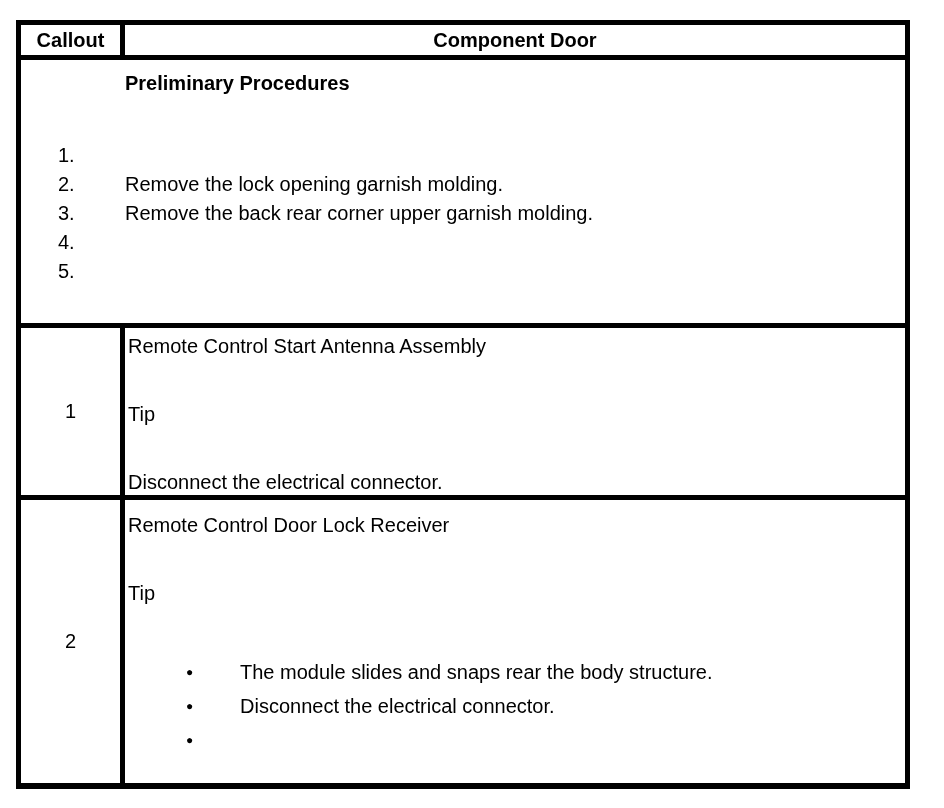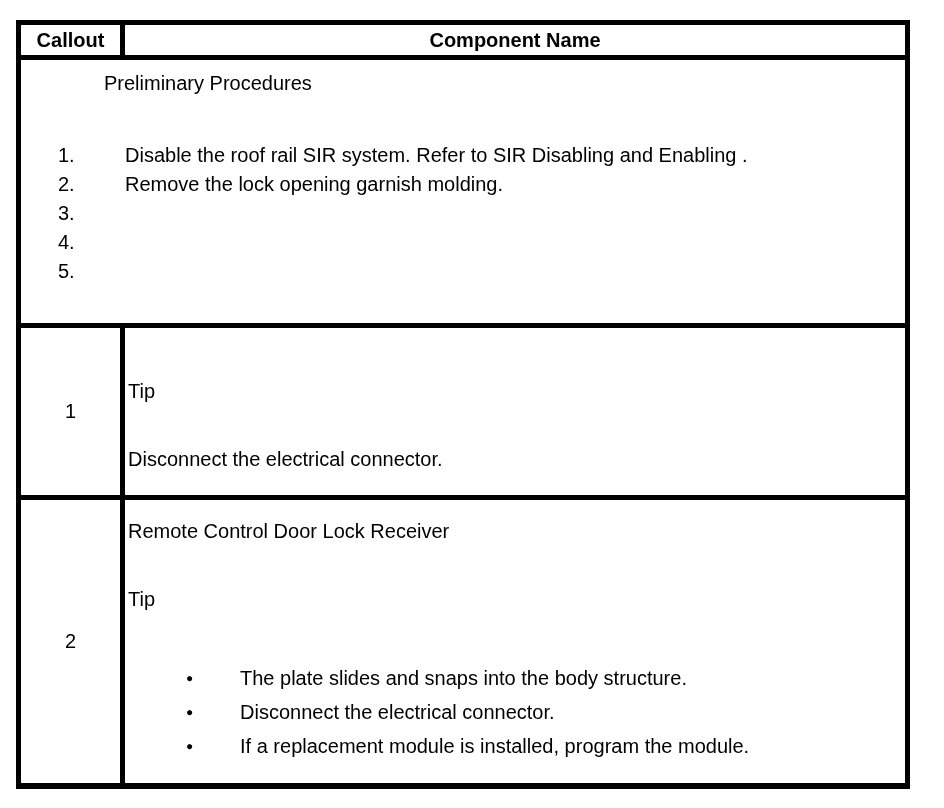--- a/index.html
+++ b/index.html
@@ -32,89 +32,89 @@
     display: flex; align-items: center; justify-content: center;
     font-weight: bold;
   }
 
   .callout-cell {
     display: flex; align-items: center; justify-content: center;
   }
 
   
   .prelim { padding-top: 12px; }
-  .prelim-title { margin-left: 83px; font-weight: normal; }
+  .prelim-title { margin-left: 104px; font-weight: bold; }
   .steps { margin-top: 46px; }
   .step { display: flex; line-height: 29px; }
   .step-num { flex: 0 0 104px; padding-left: 37px; }
   .step-text { flex: 1; }
 
   
   .content { padding: 7px 6px 0 3px; }
-  .content-tight { padding-top: 20px; }
+  .content-tight { padding-top: 14px; }
   .tip { font-weight: normal; }
   .mt45 { margin-top: 45px; }
 
   .bullets { margin-top: 50px; }
   .bullet-item { display: flex; line-height: 34px; }
   .bullet-marker { flex: 0 0 112px; padding-left: 58px; font-size: 12px; }
   .bullet-text { flex: 1; }
 </style>
 </head>
 <body>
 
 <div class="page">
   <div class="tbl">
 
     <div class="cell hdr">Callout</div>
-    <div class="cell hdr">Component Name</div>
+    <div class="cell hdr">Component Door</div>
 
     <div class="cell span2 prelim">
       <div class="prelim-title">Preliminary Procedures</div>
       <div class="steps">
         <div class="step">
           <span class="step-num">1.</span>
-          <span class="step-text">Disable the roof rail SIR system. Refer to SIR Disabling and Enabling .</span>
         </div>
         <div class="step">
           <span class="step-num">2.</span>
           <span class="step-text">Remove the lock opening garnish molding.</span>
         </div>
         <div class="step">
           <span class="step-num">3.</span>
+          <span class="step-text">Remove the back rear corner upper garnish molding.</span>
         </div>
         <div class="step">
           <span class="step-num">4.</span>
         </div>
         <div class="step">
           <span class="step-num">5.</span>
         </div>
       </div>
     </div>
 
     <div class="cell callout-cell">1</div>
     <div class="cell content">
+      <p>Remote Control Start Antenna Assembly</p>
       <p class="tip mt45">Tip</p>
       <p class="mt45">Disconnect the electrical connector.</p>
     </div>
 
     <div class="cell callout-cell">2</div>
     <div class="cell content content-tight">
       <p>Remote Control Door Lock Receiver</p>
       <p class="tip mt45">Tip</p>
       <div class="bullets">
         <div class="bullet-item">
           <span class="bullet-marker">●</span>
-          <span class="bullet-text">The plate slides and snaps into the body structure.</span>
+          <span class="bullet-text">The module slides and snaps rear the body structure.</span>
         </div>
         <div class="bullet-item">
           <span class="bullet-marker">●</span>
           <span class="bullet-text">Disconnect the electrical connector.</span>
         </div>
         <div class="bullet-item">
           <span class="bullet-marker">●</span>
-          <span class="bullet-text">If a replacement module is installed, program the module.</span>
         </div>
       </div>
     </div>
 
   </div>
 </div>
 
 </body></html>

